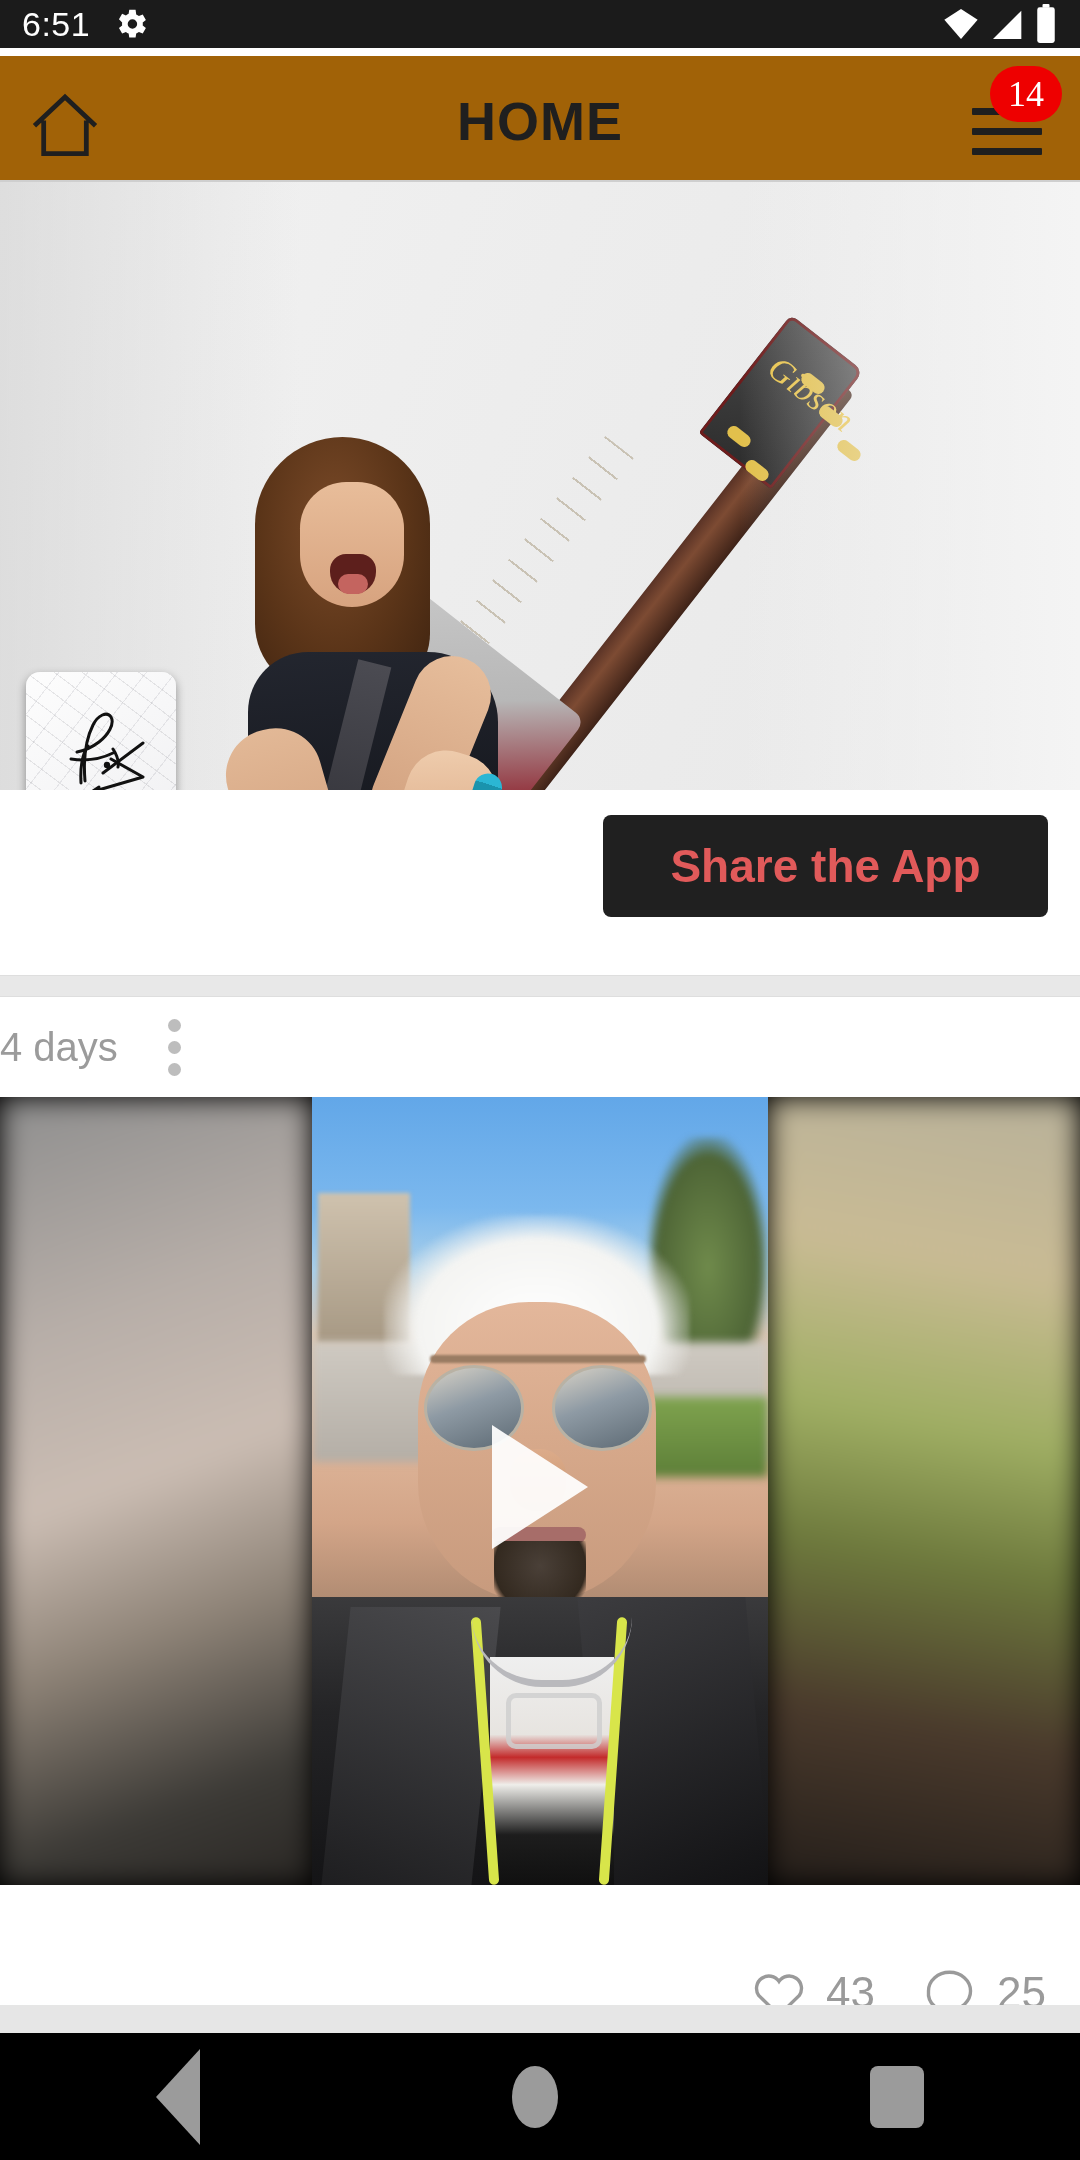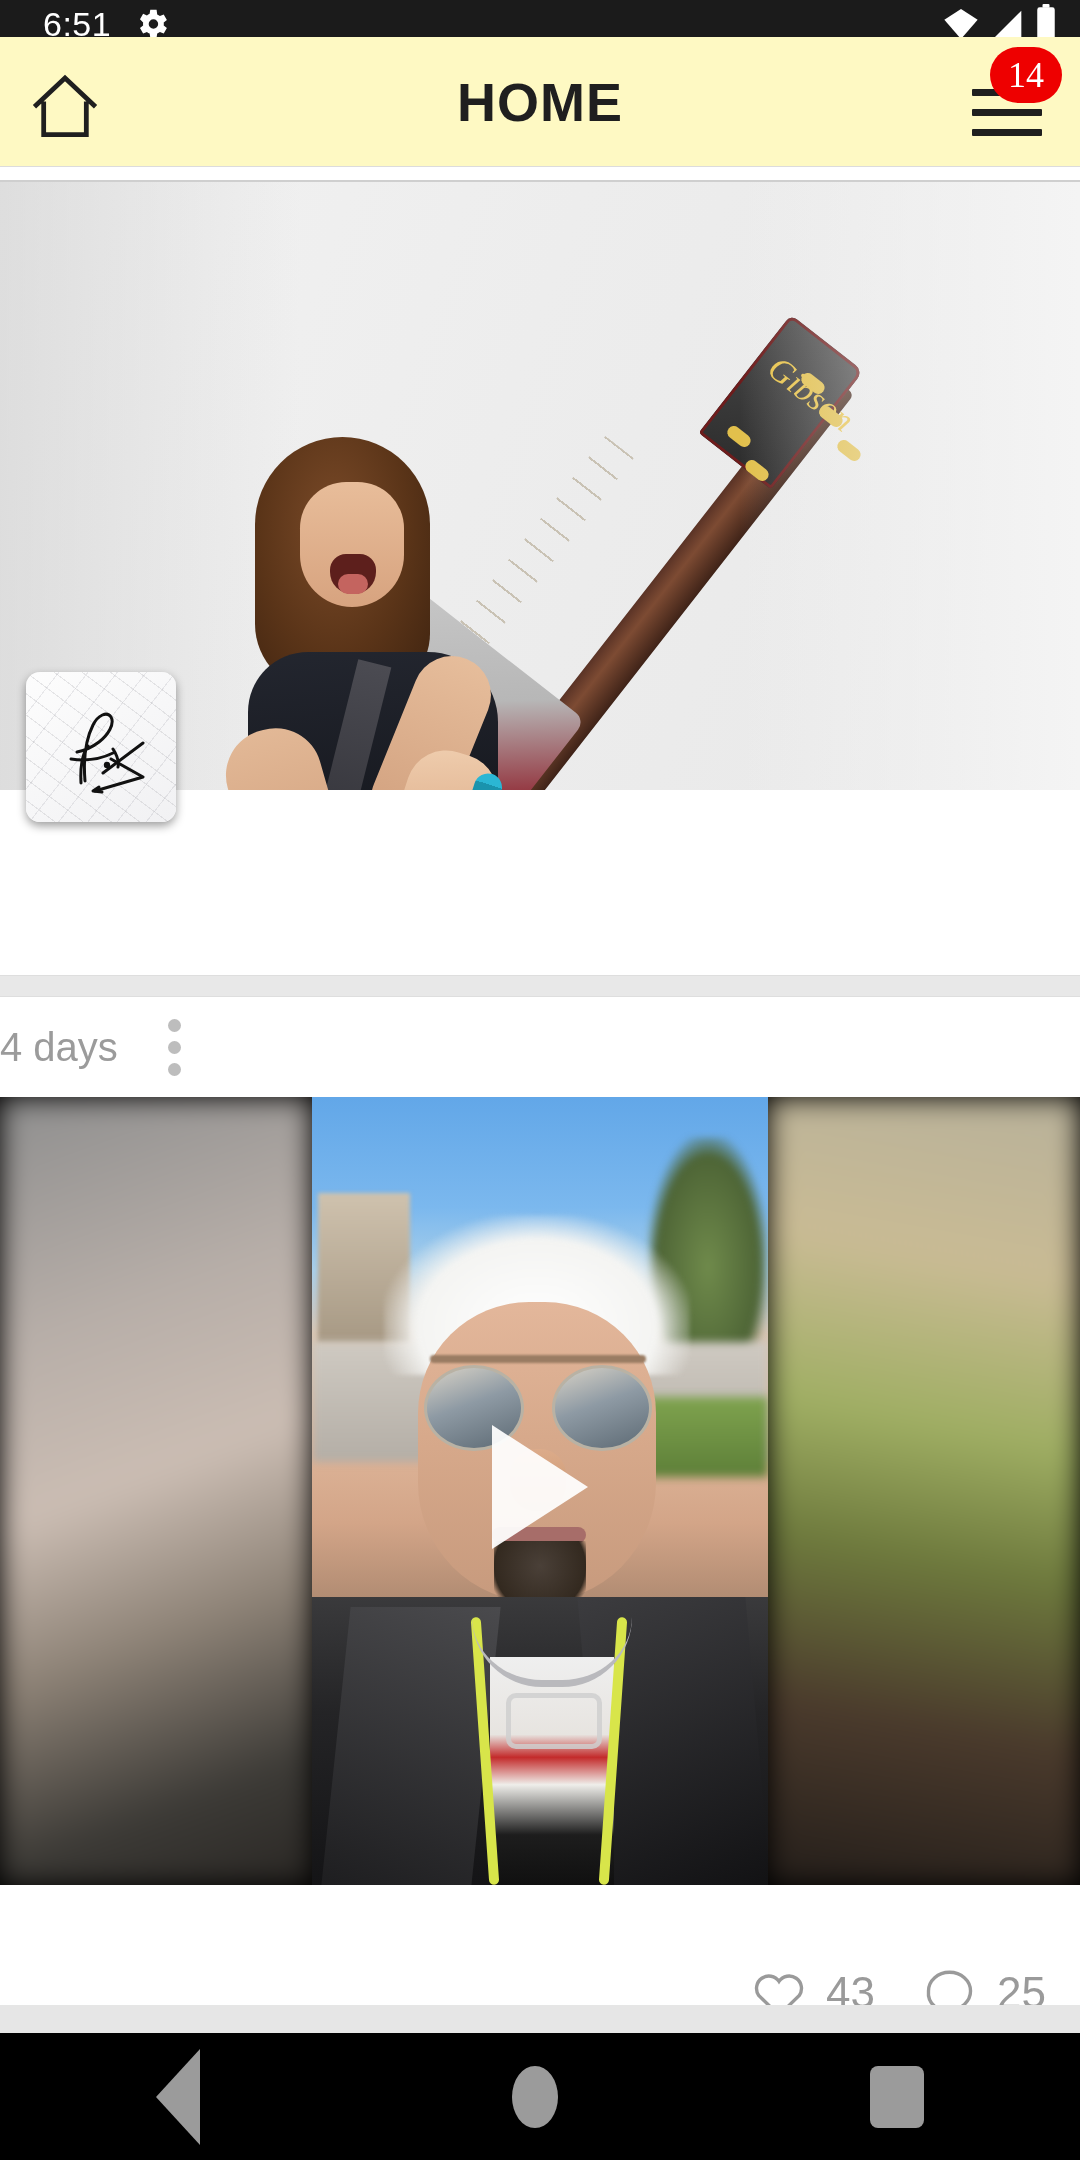--- a/index.html
+++ b/index.html
@@ -10,28 +10,28 @@
     overflow:hidden;
   }
   #app { position:relative; width:1080px; height:2160px; background:#fff; }
 
   
   .statusbar{
     position:absolute; left:0; top:0; width:1080px; height:48px;
     background:#1b1b1b; display:flex; align-items:center;
     padding:0 22px;
   }
-  .sb-time{ color:#fff; font-size:34px; letter-spacing:.5px; line-height:1;margin-left:21px; }
+  .sb-time{ color:#fff; font-size:34px; letter-spacing:.5px; line-height:1; }
   .sb-gear{ margin-left:22px; display:flex; align-items:center; }
   .sb-right{ margin-left:auto; display:flex; align-items:center; gap:6px; }
 
   
   .appbar{
-    position:absolute; left:0; top:37px; width:1080px; height:130px;
-    background:#fef9c3; display:flex; align-items:center;
+    position:absolute; left:0; top:56px; width:1080px; height:130px;
+    background:#a16207; display:flex; align-items:center;
     border-bottom:1px solid #dcdcdc;
   }
   .home-btn{ position:absolute; left:22px; top:32px; width:86px; height:74px;
     display:flex; align-items:center; justify-content:center; }
   .appbar-title{
     position:absolute; left:0; right:0; text-align:center;
     font-size:54px; font-weight:bold; color:#1f1f1f; letter-spacing:1px;
     top:34px;
   }
   .menu-btn{ position:absolute; right:30px; top:38px; width:78px; height:64px;font-family:Liberation Serif, serif; }
@@ -348,20 +348,23 @@
       <path d="M30 72c14 2 30 0 42-6"></path>
       <path d="M40 96c-1-18 2-30 7-37"></path>
       <circle cx="66" cy="78" r="3.2" fill="#111" stroke="none"></circle>
       <path d="M72 62c4 6 6 12 5 18"></path>
       <path d="M62 86l40-30"></path>
       <path d="M70 72l32 18-48 14"></path>
       <path d="M58 100l-6 4 9 1"></path>
     </svg>
   </div>
 
+  <div class="share-row">
+    <button class="share-btn">Share the App</button>
+  </div>
 
   <div class="section-gap"></div>
 
   <div class="post-head">
     <span class="post-age">4 days</span>
     <span class="kebab">
       <i></i>
       <i></i>
       <i></i>
     </span>

